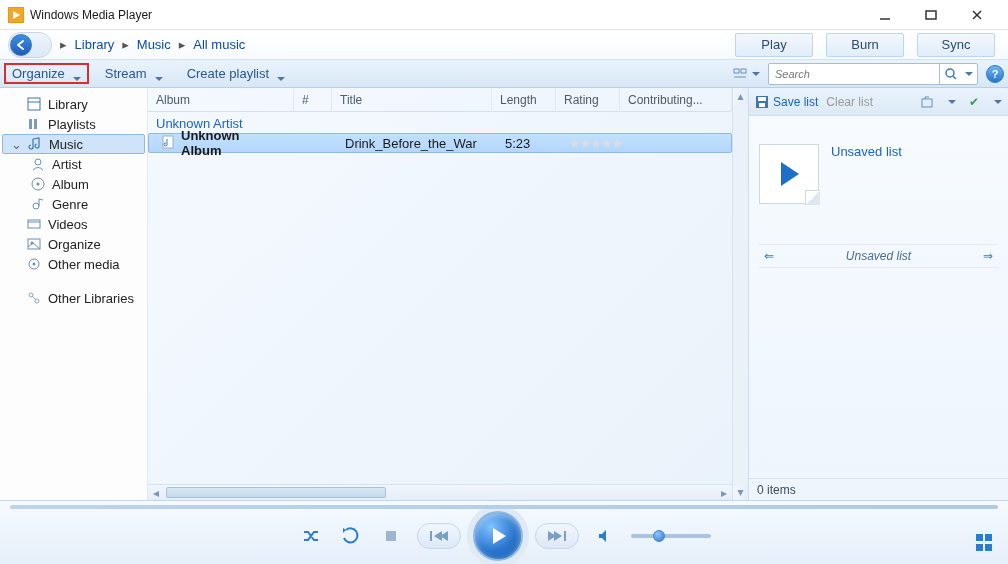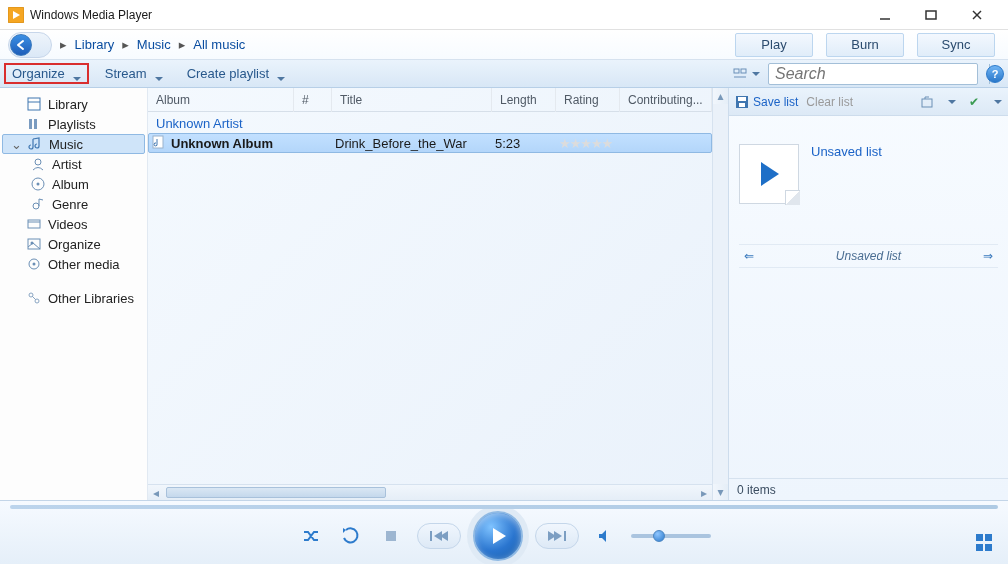--- a/index.html
+++ b/index.html
@@ -26,43 +26,43 @@
 
   
   .toolrow { height:28px; display:flex; align-items:center; padding:0 4px; background:linear-gradient(#eaf3fc,#d8e7f6); border-bottom:1px solid #b7cfe7; }
   .toolitem { display:flex; align-items:flex-end; gap:6px; padding:2px 8px; color:#28588c; font-size:13px; }
   .organize { border:2px solid #d92e2e; padding:1px 6px; }
   .toolrow .sep { flex:0 0 8px; }
   .dropcaret { width:0; height:0; border-left:4px solid transparent; border-right:4px solid transparent; border-top:4px solid #4f77a1; margin-left:2px; }
   .toolrow .grow { flex:1; }
   .miniicon { width:20px; height:20px; display:flex; align-items:center; justify-content:center; }
   .searchbox { width:210px; height:22px; border:1px solid #a3bfd8; background:#fff; display:flex; align-items:center; border-radius:2px; }
-  .searchbox input { border:none; outline:none; flex:1; padding:0 6px; font-style:italic; color:#0c4a6e; font-size:16px; background:transparent; }
+  .searchbox input { border:none; outline:none; flex:1; padding:0 6px; font-style:italic; color:#0c4a6e; font-size:11px; background:transparent; }
   .searchbox .glass { width:22px; height:20px; display:flex; align-items:center; justify-content:center; border-left:1px solid #a3bfd8; }
   .helpbtn { width:18px; height:18px; border-radius:50%; background:linear-gradient(#6fb4f4,#2a78ca); border:1px solid #2a78ca; display:flex; align-items:center; justify-content:center; color:#fff; font-weight:bold; font-size:11px; margin-left:8px; }
 
   
   .body { flex:1; display:flex; overflow:hidden; }
   .sidebar { width:148px; background:#fdfdfd; border-right:1px solid #e1e9f2; padding:6px 2px; }
   .side-item { display:flex; align-items:center; gap:6px; padding:2px 4px 2px 8px; font-size:13px; color:#222; height:20px; white-space:nowrap; }
   .side-item.active { background:#cfe4f9; border:1px solid #8fb9e3; border-radius:2px; }
   .side-item .twist { width:10px; text-align:center; color:#666; }
   .side-item .side-icon { width:16px; height:16px; display:flex; align-items:center; justify-content:center; }
   .side-sub { padding-left:28px; }
 
   .main { flex:1; background:linear-gradient(135deg,#f4f9fe 0%, #eaf2fb 100%); position:relative; display:flex; flex-direction:column; overflow:hidden; }
   .cols { height:24px; display:flex; align-items:center; border-bottom:1px solid #d6dfe9; color:#505a66; font-size:12px; }
   .cols > div { padding:0 8px; border-right:1px solid #e4e9ef; height:24px; display:flex; align-items:center; }
   .artistline { padding:4px 8px 2px; color:#1b63c7; font-size:13px; }
   .row { display:flex; align-items:center; height:20px; font-size:13px; }
   .row.sel { background:linear-gradient(#c2e0ff,#b3d6fa); border:1px solid #8fb9e3; border-radius:2px; }
-  .row > div { padding:0 2px; }
+  .row > div { padding:0 12px; }
   .stars { color:#dcdcdc; letter-spacing:-1px; }
 
-  .listpanel { width:280px; border-left:1px solid #cddcec; background:linear-gradient(180deg,#f7fbff,#eef5fd); display:flex; flex-direction:column; }
+  .listpanel { width:260px; border-left:1px solid #cddcec; background:linear-gradient(180deg,#f7fbff,#eef5fd); display:flex; flex-direction:column; }
   .lp-top { height:28px; display:flex; align-items:center; border-bottom:1px solid #cddcec; padding:0 6px; gap:8px; background:linear-gradient(#eaf3fc,#dce9f6); }
   .lp-top .save { color:#1b63c7; display:flex; align-items:center; gap:4px; }
   .lp-top .clear { color:#9a9a9a; }
   .lp-top .grow { flex:1; }
   .lp-body { flex:1; display:flex; flex-direction:column; padding:10px;margin-top:18px; }
   .lp-thumb { width:60px; height:60px; border:1px solid #cfd8e2; background:#fff; display:flex; align-items:center; justify-content:center; margin-right:12px; position:relative; }
   .lp-thumb:after { content:""; position:absolute; right:-2px; bottom:-2px; width:14px; height:14px; background:linear-gradient(135deg,#fff 50%,#e0e6ed 50%); border-top:1px solid #cfd8e2; border-left:1px solid #cfd8e2; }
   .lp-title-row { display:flex; align-items:flex-start; }
   .lp-title { color:#1b63c7; font-size:13px; }
   .lp-navrow { height:24px; display:flex; align-items:center; border-top:1px solid #e1eaf4; border-bottom:1px solid #e1eaf4; position:relative; }

